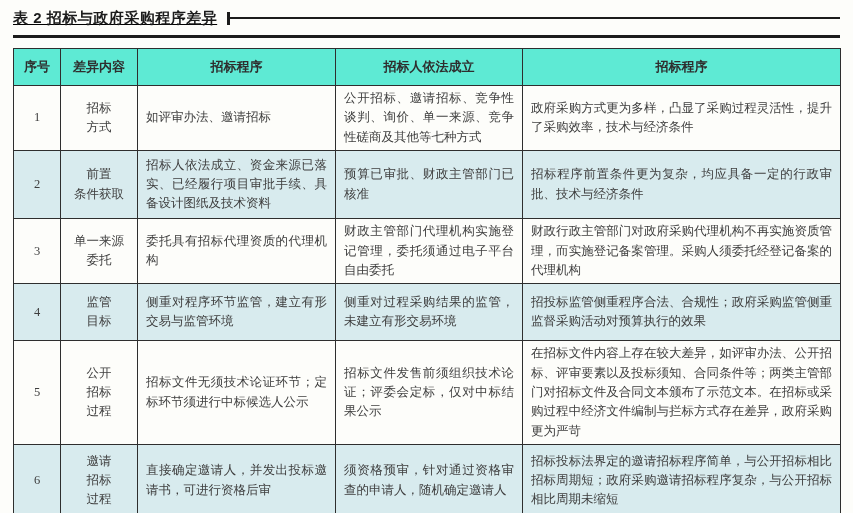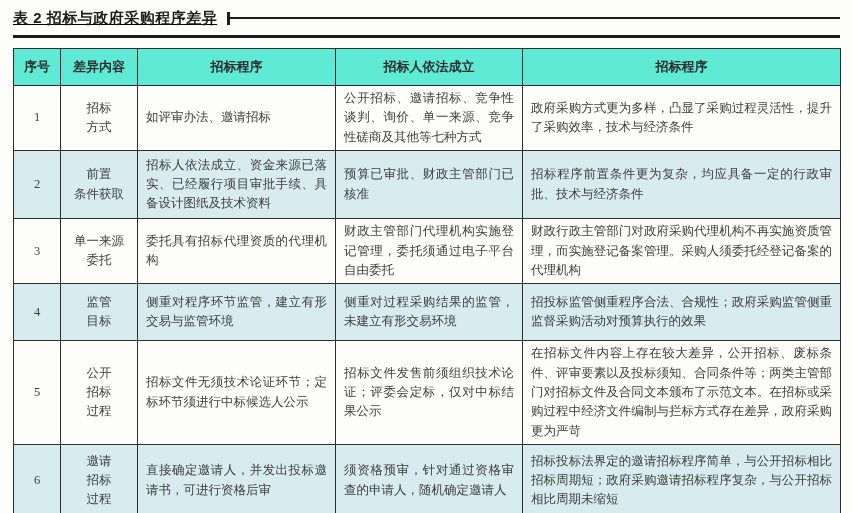--- a/index.html
+++ b/index.html
@@ -162,21 +162,21 @@
         <td class="cell-text">侧重对过程采购结果的监管，未建立有形交易环境</td>
         <td class="cell-text">招投标监管侧重程序合法、合规性；政府采购监管侧重监督采购活动对预算执行的效果</td>
       </tr>
       <tr>
         <td class="cell-no">5</td>
         <td class="cell-content">公开
 招标
 过程</td>
         <td class="cell-text">招标文件无须技术论证环节；定标环节须进行中标候选人公示</td>
         <td class="cell-text">招标文件发售前须组织技术论证；评委会定标，仅对中标结果公示</td>
-        <td class="cell-text">在招标文件内容上存在较大差异，公开招标、废标条件、评审要素以及投标须知、合同条件等；两类主管部门对招标文件及合同文本颁布了示范文本。在招标或采购过程中经济文件编制与拦标方式存在差异，政府采购更为严苛</td>
+        <td class="cell-text">在招标文件内容上存在较大差异，如评审办法、公开招标、评审要素以及投标须知、合同条件等；两类主管部门对招标文件及合同文本颁布了示范文本。在招标或采购过程中经济文件编制与拦标方式存在差异，政府采购更为严苛</td>
       </tr>
       <tr class="alt">
         <td class="cell-no">6</td>
         <td class="cell-content">邀请
 招标
 过程</td>
         <td class="cell-text">直接确定邀请人，并发出投标邀请书，可进行资格后审</td>
         <td class="cell-text">须资格预审，针对通过资格审查的申请人，随机确定邀请人</td>
         <td class="cell-text">招标投标法界定的邀请招标程序简单，与公开招标相比招标周期短；政府采购邀请招标程序复杂，与公开招标相比周期未缩短</td>
       </tr>

